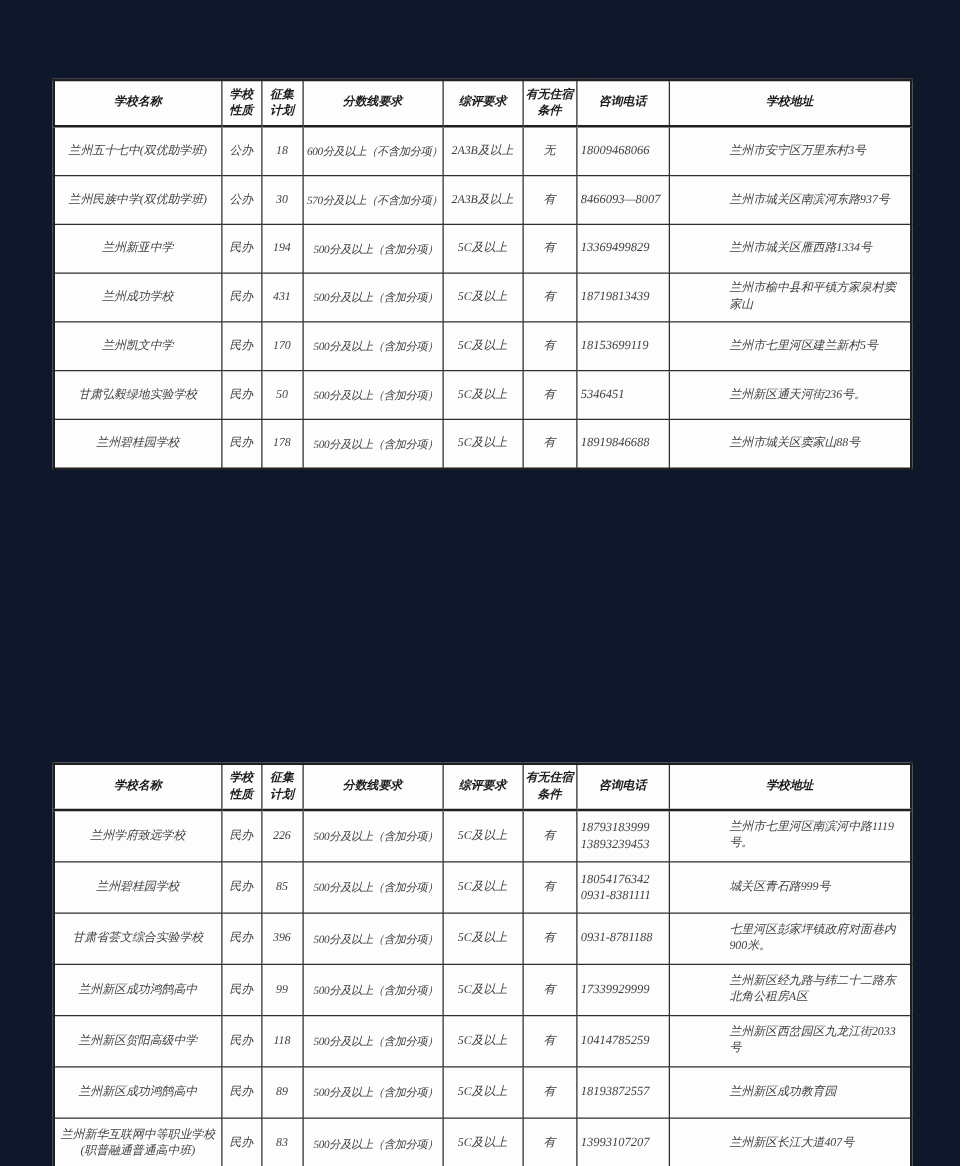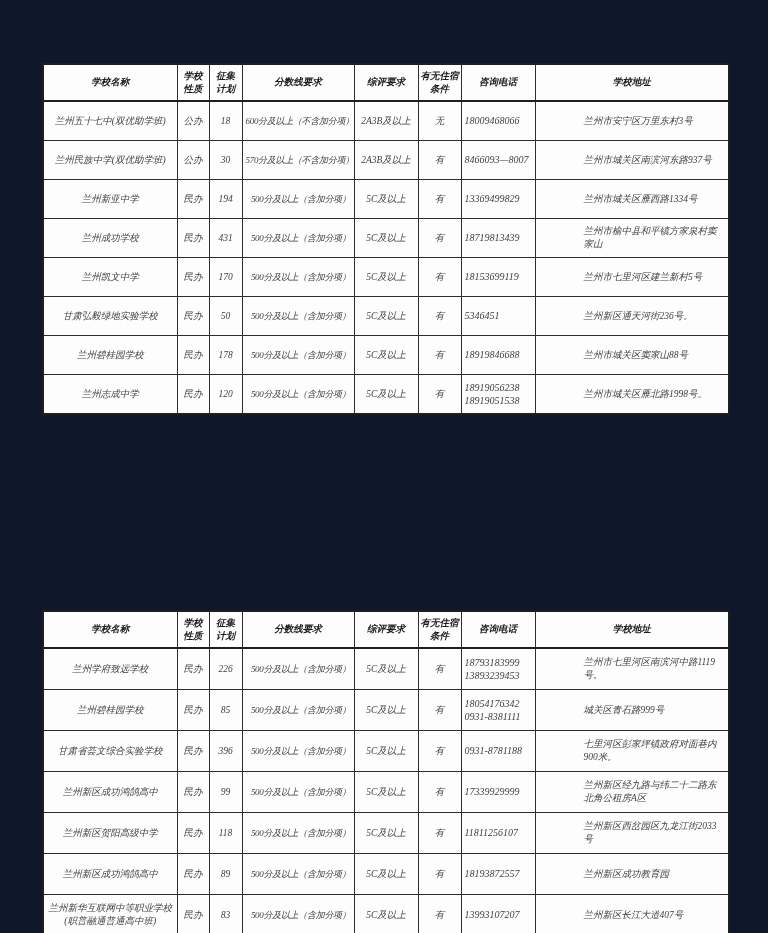--- a/index.html
+++ b/index.html
@@ -148,31 +148,20 @@
           <tr>
             <td>兰州碧桂园学校</td>
             <td>民办</td>
             <td>178</td>
             <td>500分及以上（含加分项）</td>
             <td>5C及以上</td>
             <td>有</td>
             <td>18919846688</td>
             <td>兰州市城关区窦家山88号</td>
           </tr>
-          <tr>
-            <td>兰州志成中学</td>
-            <td>民办</td>
-            <td>120</td>
-            <td>500分及以上（含加分项）</td>
-            <td>5C及以上</td>
-            <td>有</td>
-            <td>18919056238
-18919051538</td>
-            <td>兰州市城关区雁北路1998号。</td>
-          </tr>
         </tbody>
     </table>
   </div>
 
   <div class="tbl-wrap" id="table2wrap">
     <table id="table2">
       <colgroup>
         <col class="c1">
           <col class="c2">
           <col class="c3">
@@ -237,21 +226,21 @@
             <td>17339929999</td>
             <td>兰州新区经九路与纬二十二路东北角公租房A区</td>
           </tr>
           <tr>
             <td>兰州新区贺阳高级中学</td>
             <td>民办</td>
             <td>118</td>
             <td>500分及以上（含加分项）</td>
             <td>5C及以上</td>
             <td>有</td>
-            <td>11811256107</td>
+            <td>10414785259</td>
             <td>兰州新区西岔园区九龙江街2033号</td>
           </tr>
           <tr>
             <td>兰州新区成功鸿鹄高中</td>
             <td>民办</td>
             <td>89</td>
             <td>500分及以上（含加分项）</td>
             <td>5C及以上</td>
             <td>有</td>
             <td>18193872557</td>

